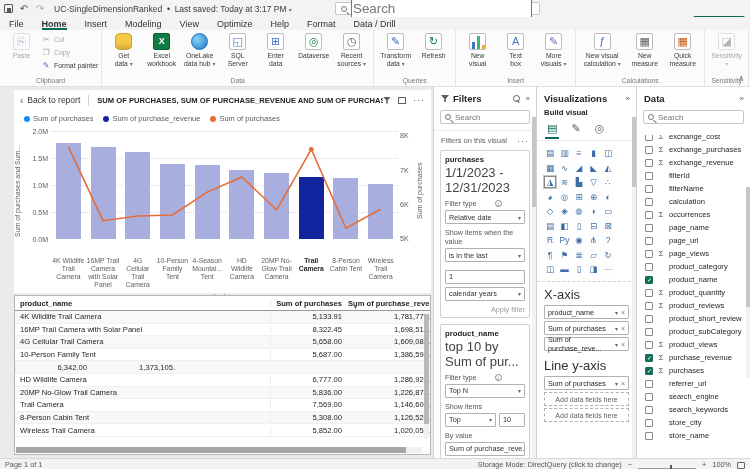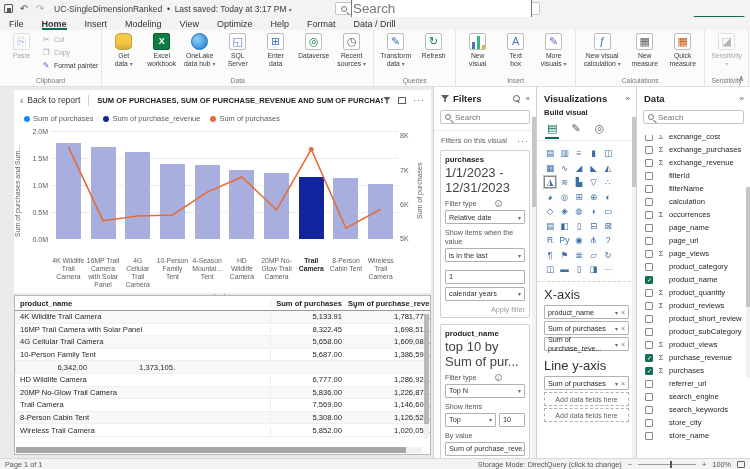--- a/index.html
+++ b/index.html
@@ -131,21 +131,21 @@
   
   #field-list{overflow:hidden;position:absolute;top:48px;bottom:14px;left:0;right:5px;}
   .frow{display:flex;align-items:center;gap:4px;height:13px;padding-left:8px;font-size:7.6px;color:#252423;cursor:pointer;white-space:nowrap;}
   .cb{width:8px;height:8px;border:1px solid #8a8886;border-radius:1px;flex:0 0 auto;background:#fff;}
   .cb.on{background:#13715b;border-color:#13715b;position:relative;}
   .cb.on::after{content:'✓';position:absolute;color:#fff;font-size:6px;left:1px;top:-1px;}
   .sigma{width:8px;font-size:7.5px;color:#444;text-align:center;flex:0 0 auto;visibility:hidden;}
   .sigma.show{visibility:visible;}
   
   #statusbar{position:absolute;left:0;bottom:0;width:750px;height:11px;background:#f3f3f3;border-top:1px solid #d9d7d5;display:flex;align-items:center;font-size:7.3px;color:#555;padding:0 5px;}
-  #status-right{margin-left:auto;display:flex;align-items:center;gap:6px;}
+  #status-right{margin-left:auto;display:flex;align-items:flex-end;gap:6px;}
   .slider-track{width:58px;height:1px;background:#9a9a9a;position:relative;}
   .slider-thumb{position:absolute;width:2px;height:7px;background:#555;top:-3px;left:55%;}
   .fit-icon{width:8px;height:7px;border:1px solid #666;border-radius:1px;}
 </style>
 </head>
 <body>
 
 <div id="titlebar">
   <span class="tb-ico">
       <span class="saveico"></span>

